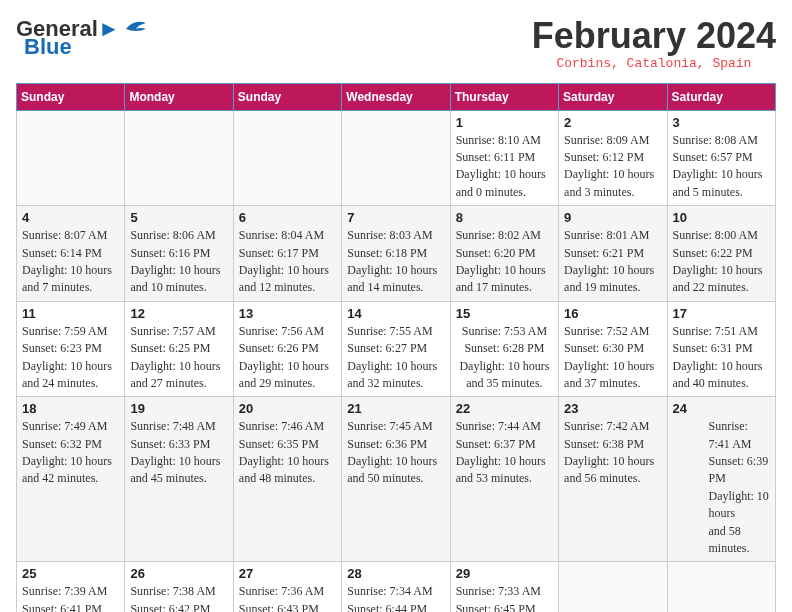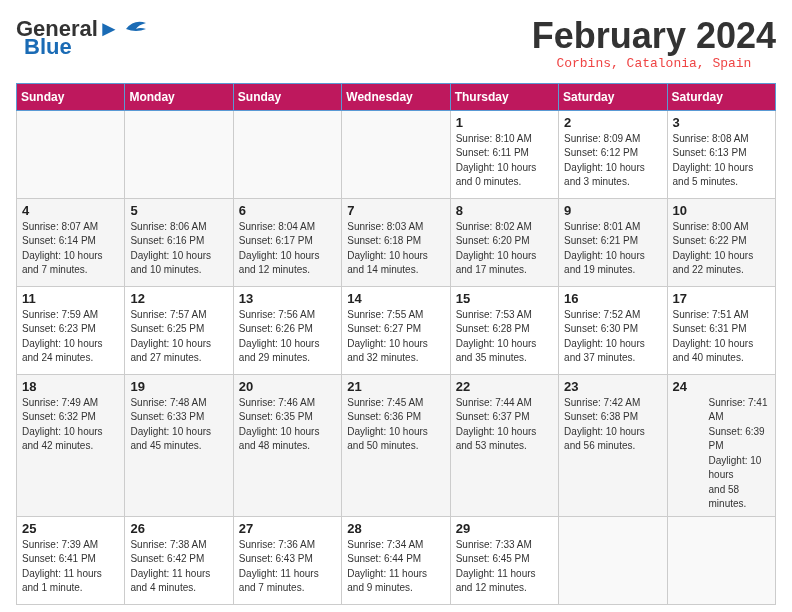--- a/index.html
+++ b/index.html
@@ -62,22 +62,23 @@
       width: 108px;
     }
     .day-num {
       font-weight: bold;
       font-size: 13px;
       color: #222;
       margin-bottom: 2px;
     }
     .day-info {
       color: #333;
-      font-size: 10px;
+      font-size: 12px;
       line-height: 1.45;
+      font-family: Liberation Serif, serif;
     }
     .empty {
       background: #f9f9f9;
     }
     .row-shade {
       background: #f5f5f5;
     }
     .row-white {
       background: #fff;
     }
@@ -131,21 +132,21 @@
         <td class="row-white">
           <div class="day-num">2</div>
           <div class="day-info" style="white-space: pre-line;">Sunrise: 8:09 AM
 Sunset: 6:12 PM
 Daylight: 10 hours
 and 3 minutes.</div>
         </td>
         <td class="row-white">
           <div class="day-num">3</div>
           <div class="day-info" style="white-space: pre-line;">Sunrise: 8:08 AM
-Sunset: 6:13 PM
+Sunset: 6:57 PM
 Daylight: 10 hours
 and 5 minutes.</div>
         </td>
       </tr>
       <tr>
         <td class="row-shade">
           <div class="day-num">4</div>
           <div class="day-info" style="white-space: pre-line;">Sunrise: 8:07 AM
 Sunset: 6:14 PM
 Daylight: 10 hours
@@ -218,21 +219,21 @@
         </td>
         <td class="row-white">
           <div class="day-num">14</div>
           <div class="day-info" style="white-space: pre-line;">Sunrise: 7:55 AM
 Sunset: 6:27 PM
 Daylight: 10 hours
 and 32 minutes.</div>
         </td>
         <td class="row-white">
           <div class="day-num">15</div>
-          <div class="day-info" style="white-space: pre-line;">Sunrise: 7:53 AM
+          <div class="day-info" style="white-space: pre-line; text-align: center;">Sunrise: 7:53 AM
 Sunset: 6:28 PM
 Daylight: 10 hours
 and 35 minutes.</div>
         </td>
         <td class="row-white">
           <div class="day-num">16</div>
           <div class="day-info" style="white-space: pre-line;">Sunrise: 7:52 AM
 Sunset: 6:30 PM
 Daylight: 10 hours
 and 37 minutes.</div>

